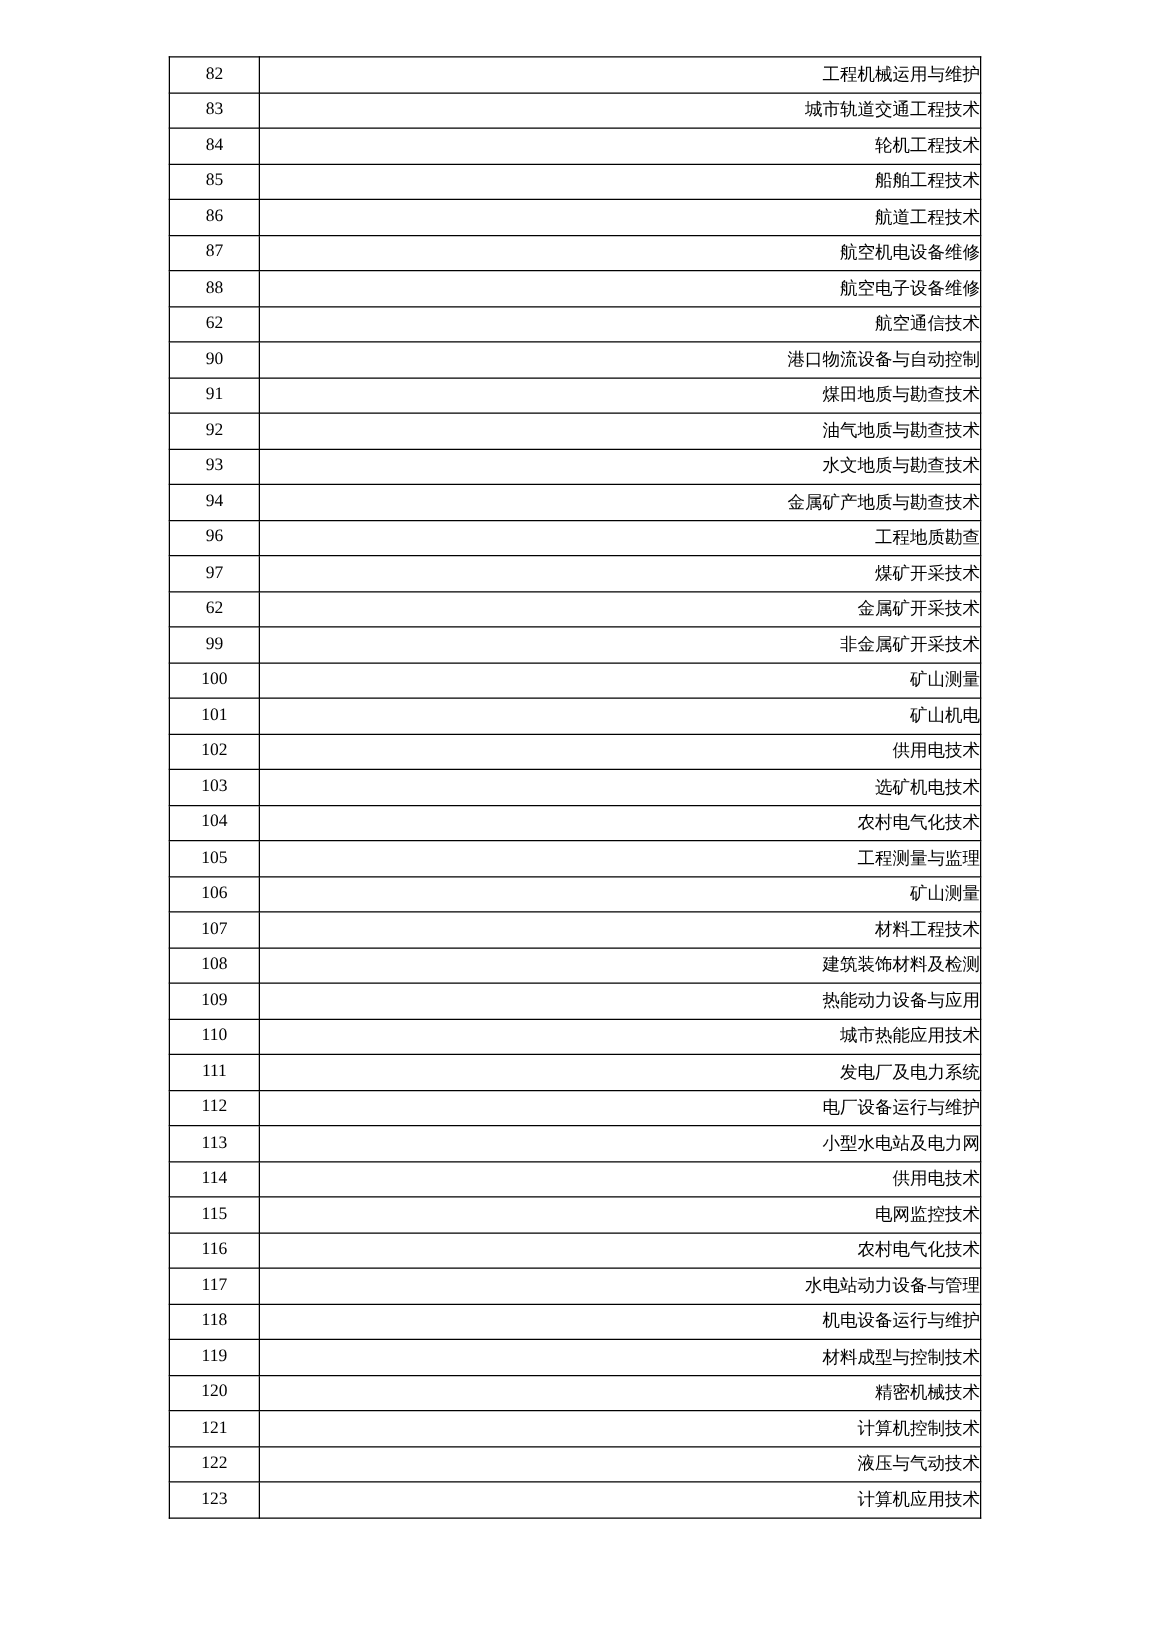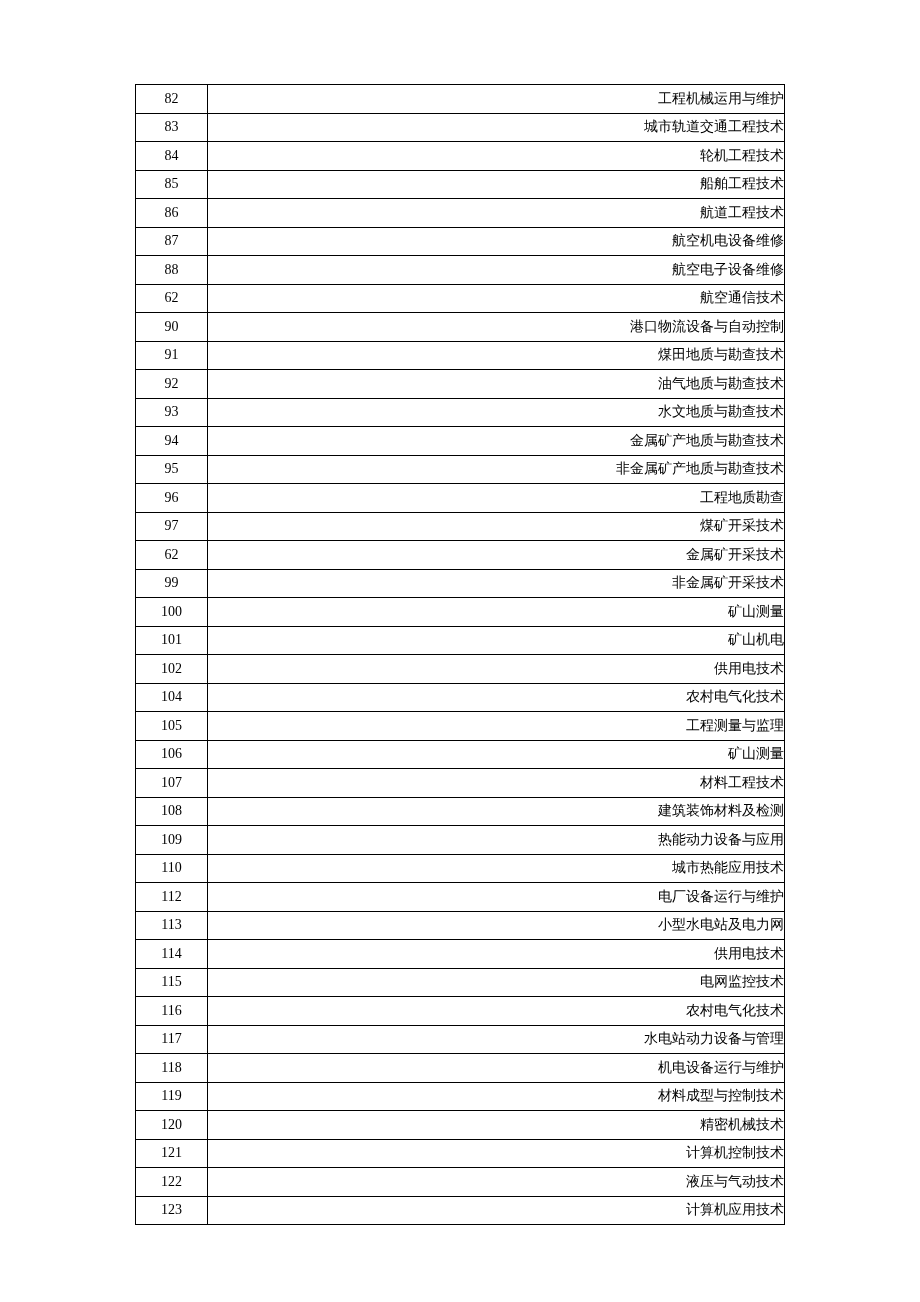--- a/index.html
+++ b/index.html
@@ -14,21 +14,20 @@
       display: flex;
       justify-content: center;
     }
     .table-container {
       width: 650px;
     }
     table {
       width: 100%;
       border-collapse: collapse;
       table-layout: fixed;
-      margin-top: 39px;
     }
     td {
       border: 1px solid #000;
       font-size: 14px;
       height: 28.5px;
       vertical-align: middle;
       color: #000;
     }
     td.num-col {
       width: 72px;
@@ -91,24 +90,20 @@
         </tr>
         <tr>
           <td class="num-col">93</td>
           <td class="name-col">水文地质与勘查技术</td>
         </tr>
         <tr>
           <td class="num-col">94</td>
           <td class="name-col">金属矿产地质与勘查技术</td>
         </tr>
         <tr>
-          <td class="num-col">95</td>
-          <td class="name-col">非金属矿产地质与勘查技术</td>
-        </tr>
-        <tr>
           <td class="num-col">96</td>
           <td class="name-col">工程地质勘查</td>
         </tr>
         <tr>
           <td class="num-col">97</td>
           <td class="name-col">煤矿开采技术</td>
         </tr>
         <tr>
           <td class="num-col">62</td>
           <td class="name-col">金属矿开采技术</td>
@@ -123,20 +118,24 @@
         </tr>
         <tr>
           <td class="num-col">101</td>
           <td class="name-col">矿山机电</td>
         </tr>
         <tr>
           <td class="num-col">102</td>
           <td class="name-col">供用电技术</td>
         </tr>
         <tr>
+          <td class="num-col">103</td>
+          <td class="name-col">选矿机电技术</td>
+        </tr>
+        <tr>
           <td class="num-col">104</td>
           <td class="name-col">农村电气化技术</td>
         </tr>
         <tr>
           <td class="num-col">105</td>
           <td class="name-col">工程测量与监理</td>
         </tr>
         <tr>
           <td class="num-col">106</td>
           <td class="name-col">矿山测量</td>
@@ -149,20 +148,24 @@
           <td class="num-col">108</td>
           <td class="name-col">建筑装饰材料及检测</td>
         </tr>
         <tr>
           <td class="num-col">109</td>
           <td class="name-col">热能动力设备与应用</td>
         </tr>
         <tr>
           <td class="num-col">110</td>
           <td class="name-col">城市热能应用技术</td>
+        </tr>
+        <tr>
+          <td class="num-col">111</td>
+          <td class="name-col">发电厂及电力系统</td>
         </tr>
         <tr>
           <td class="num-col">112</td>
           <td class="name-col">电厂设备运行与维护</td>
         </tr>
         <tr>
           <td class="num-col">113</td>
           <td class="name-col">小型水电站及电力网</td>
         </tr>
         <tr>

